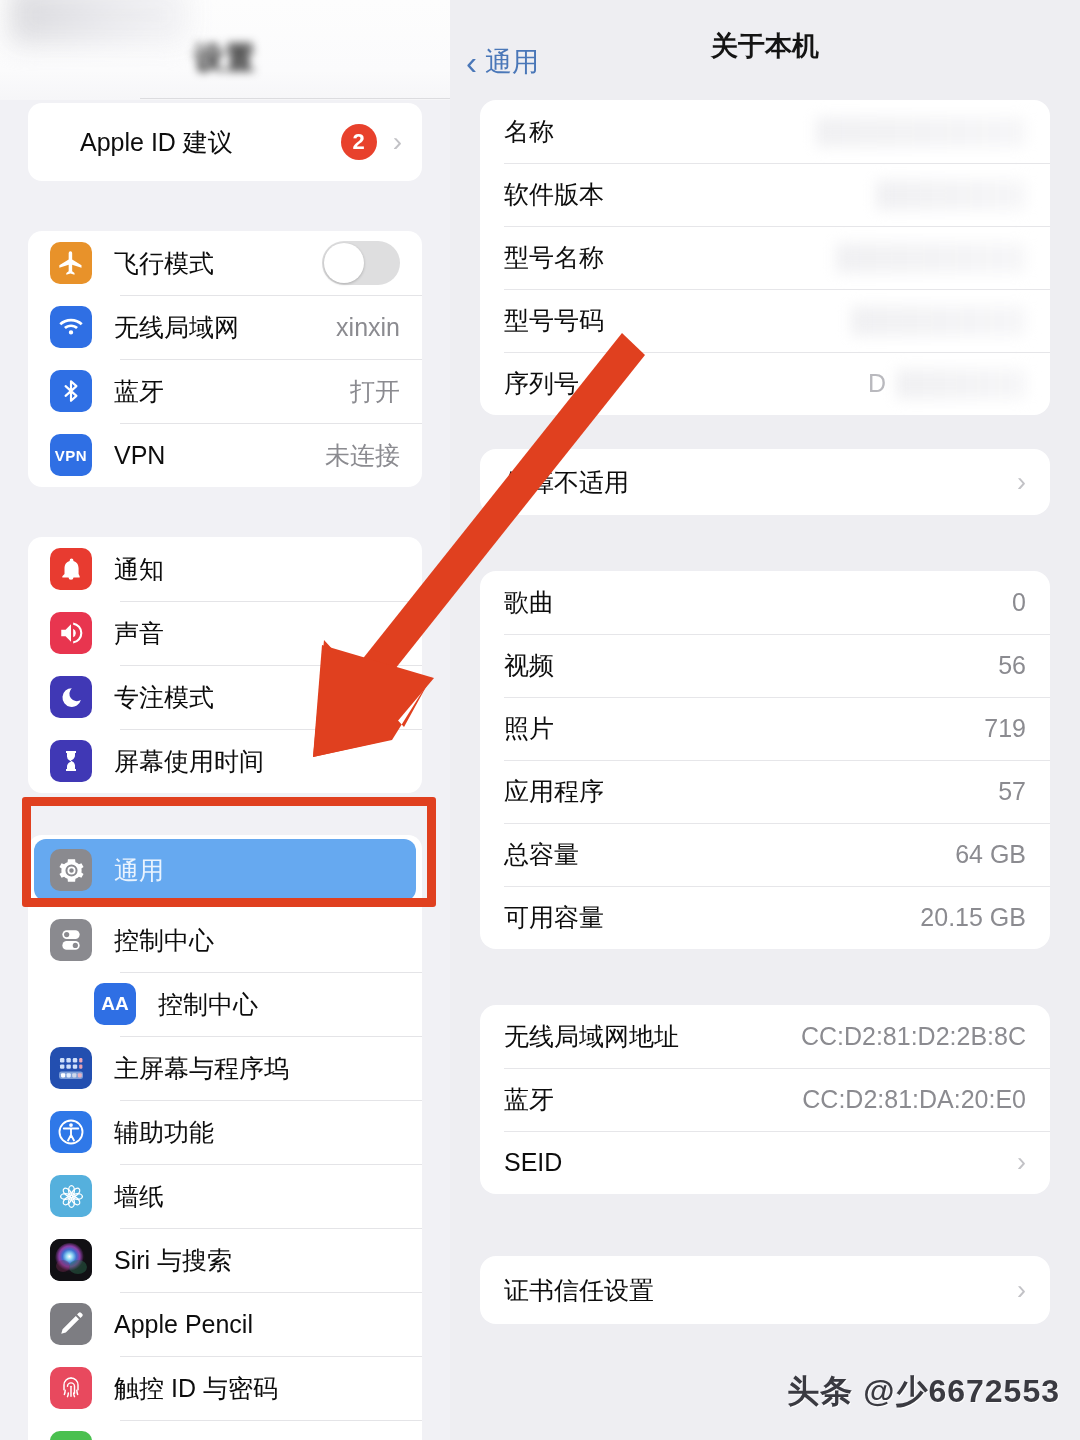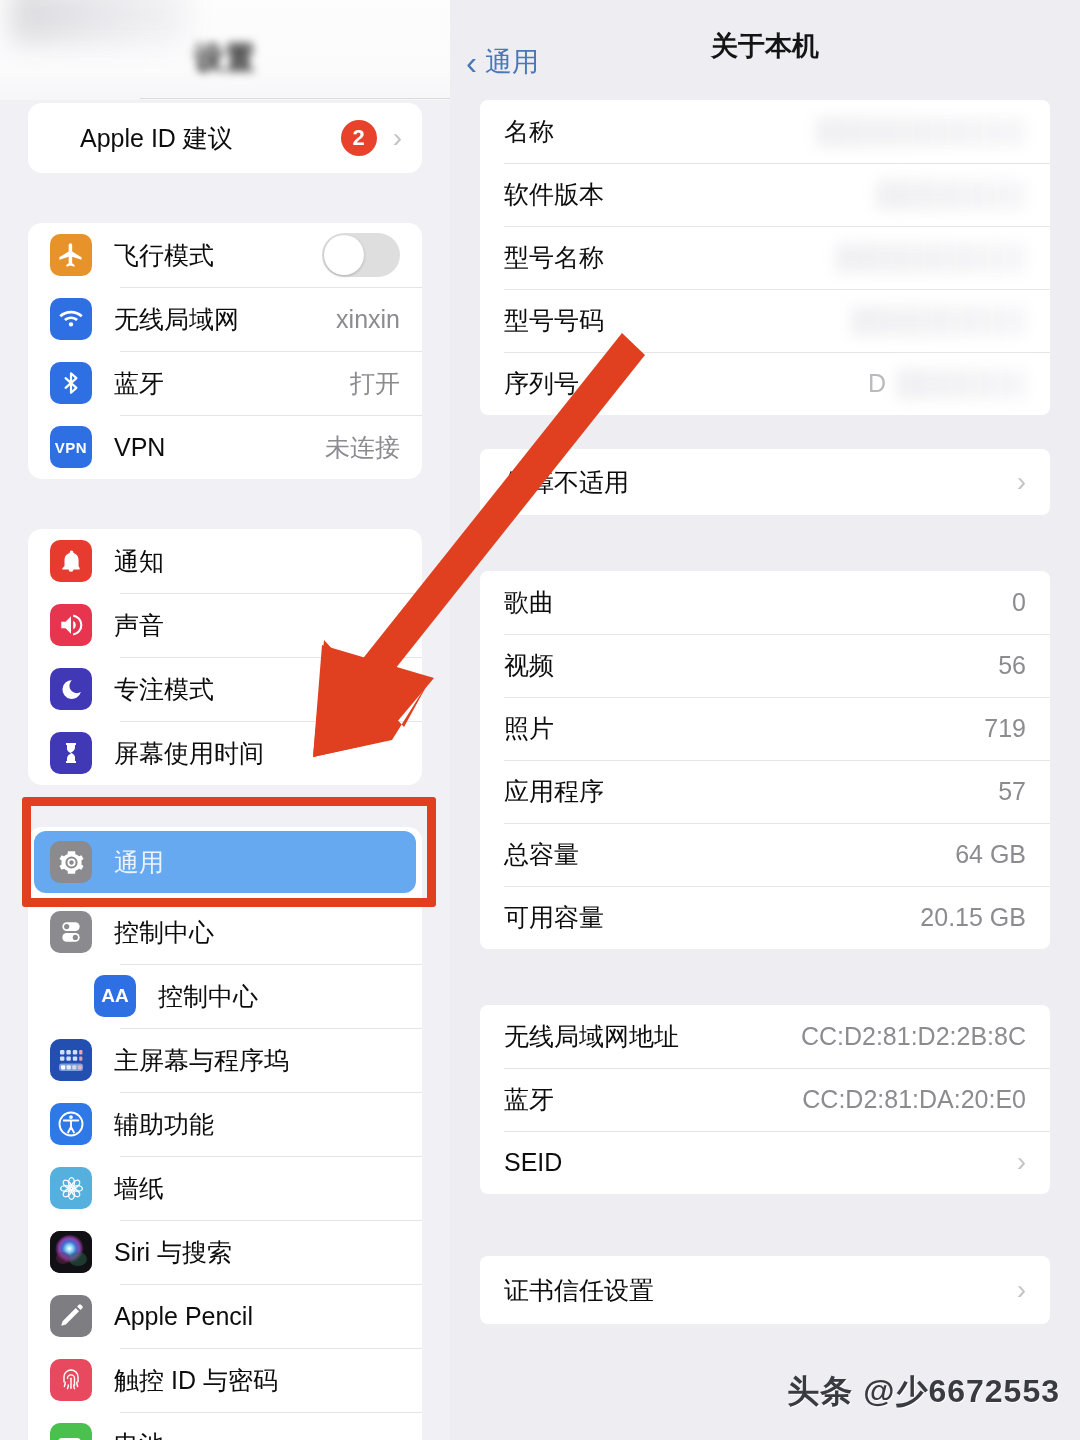--- a/index.html
+++ b/index.html
@@ -68,21 +68,21 @@
     height: 64px;
     padding-left: 22px;
     position: relative;
   }
   .row + .row::before {
     content: "";
     position: absolute;
     left: 92px; right: 0; top: 0;
     height: 1px; background: #e4e4e7;
   }
-  .sb-card-top .row { height: 70px; padding-left: 30px; }
+  .sb-card-top .row { height: 78px; padding-left: 30px; }
 
   .ico {
     width: 42px; height: 42px;
     border-radius: 10px;
     flex: 0 0 42px;
     display: flex; align-items: center; justify-content: center;
     color: #fff;
     position: relative;
     overflow: hidden;
   }
@@ -190,21 +190,21 @@
   }
   .nav-title {
     position: absolute;
     left: 0; right: 0; top: 28px;
     text-align: center;
     font-size: 27px; font-weight: bold; color: #141414;
   }
 
   .d-card {
     background: #fff;
-    border-radius: 8px;
+    border-radius: 16px;
     margin: 0 30px;
     overflow: hidden;
   }
   .d-row {
     display: flex; align-items: center;
     height: 63px;
     padding: 0 24px;
     position: relative;
   }
   .d-row + .d-row::before {

